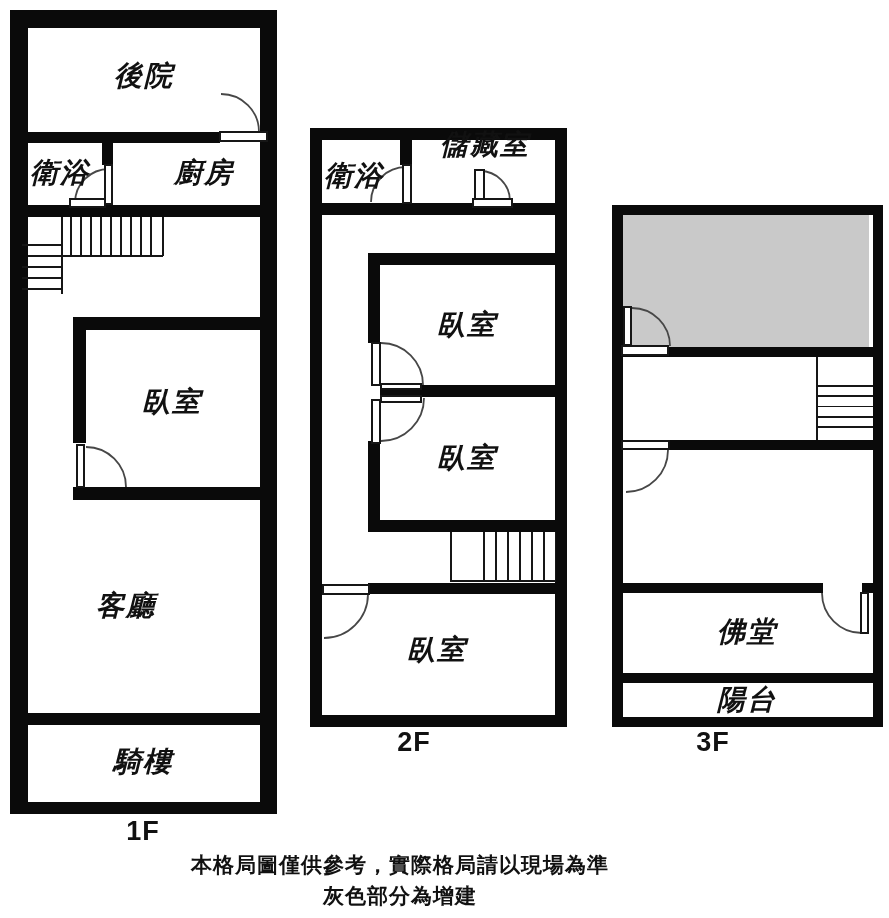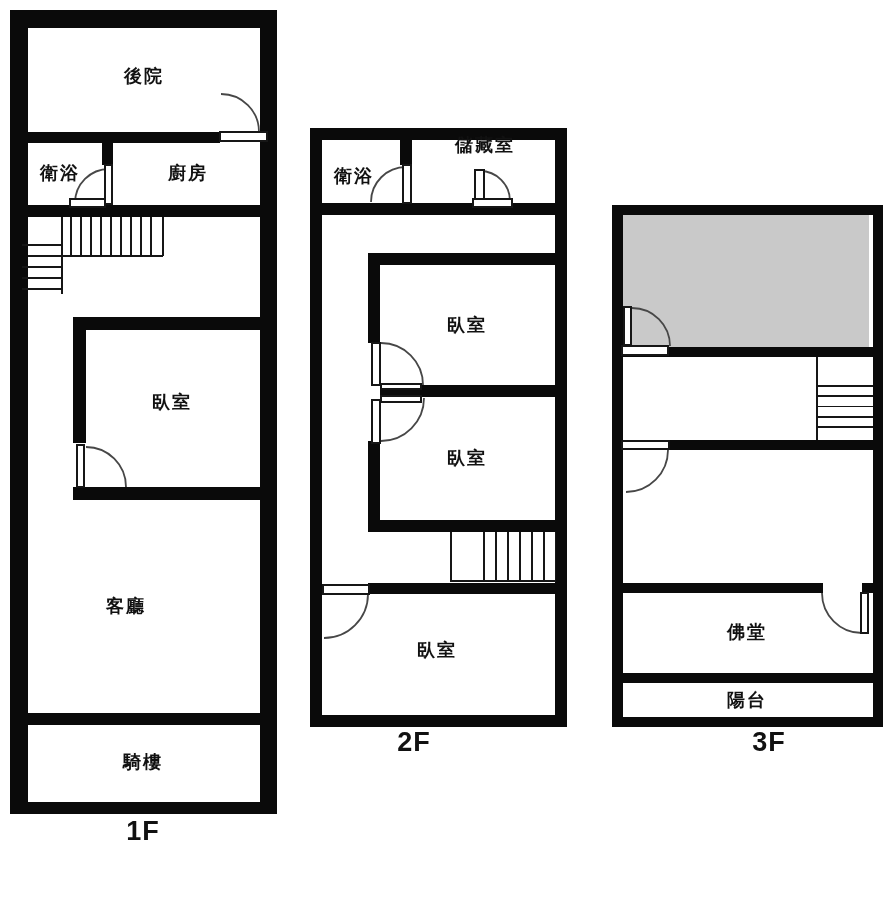--- a/index.html
+++ b/index.html
@@ -10,22 +10,22 @@
   .ln{position:absolute;background:#161616;}
   .leaf{position:absolute;background:#ffffff;border:2px solid #161616;box-sizing:border-box;z-index:4;}
   .door{position:absolute;z-index:3;}
   .door path{fill:none;stroke:#474747;stroke-width:1.8;}
   .gray{position:absolute;background:var(--addition-fill,#c9c9c9);}
   .st{position:absolute;}
   .st-h{background:repeating-linear-gradient(90deg,#161616 0 1.7px,transparent 1.7px 10px);}
   .st-h2{background:repeating-linear-gradient(90deg,#161616 0 1.7px,transparent 1.7px 12px);}
   .st-v{background:repeating-linear-gradient(180deg,#161616 0 1.7px,transparent 1.7px 11px);}
   .st-v2{background:repeating-linear-gradient(180deg,#161616 0 1.7px,transparent 1.7px 10.3px);}
-  .room-label{position:absolute;transform:translate(-50%,-50%);font-size:18px;font-weight:600;
-              letter-spacing:2px;white-space:nowrap;z-index:6;}
+  .room-label{position:absolute;transform:translate(-50%,-50%);font-size:28px;font-weight:600;
+              letter-spacing:2px;white-space:nowrap;z-index:6;font-style:italic;}
   .floor-label{position:absolute;transform:translate(-50%,-50%);font-size:27px;font-weight:600;
                letter-spacing:1px;white-space:nowrap;z-index:6;}
   .caption{position:absolute;left:60px;top:849px;width:680px;text-align:center;font-size:21px;
            font-weight:600;line-height:31px;letter-spacing:1px;z-index:6;}
 </style>
 </head>
 <body>
 
 <div class="canvas">
 
@@ -61,21 +61,21 @@
       </svg>
     <i class="leaf" style="left:104px;top:164px;width:9px;height:41px"></i>
     <i class="leaf" style="left:69px;top:198px;width:37px;height:10px"></i>
     <svg class="door" style="left:82px;top:443px" width="50" height="50">
         <path d="M4,4 A40,40 0 0 1 44,44"></path>
       </svg>
     <i class="leaf" style="left:76px;top:444px;width:9px;height:44px"></i>
     
     <span class="room-label" style="left:144px;top:76px">後院</span>
     <span class="room-label" style="left:60px;top:173px">衛浴</span>
-    <span class="room-label" style="left:188px;top:173px">廚房</span>
+    <span class="room-label" style="left:204px;top:173px">廚房</span>
     <span class="room-label" style="left:172px;top:402px">臥室</span>
     <span class="room-label" style="left:126px;top:606px">客廳</span>
     <span class="room-label" style="left:143px;top:762px">騎樓</span>
     <span class="floor-label" style="left:143px;top:831px">1F</span>
   </div>
 
   
   <div class="grp">
     
     <i class="w" style="left:310px;top:128px;width:257px;height:12px"></i>
@@ -156,20 +156,22 @@
         <path d="M46,4 A42,42 0 0 1 4,46"></path>
       </svg>
     <i class="leaf" style="left:621px;top:440px;width:49px;height:10px"></i>
     <svg class="door" style="left:818px;top:589px" width="48" height="48">
         <path d="M4,4 A40,40 0 0 0 44,44"></path>
       </svg>
     <i class="leaf" style="left:860px;top:592px;width:9px;height:42px"></i>
     
     <span class="room-label" style="left:747px;top:632px">佛堂</span>
     <span class="room-label" style="left:747px;top:700px">陽台</span>
-    <span class="floor-label" style="left:769px;top:742px">3F</span>
+    <span class="floor-label" style="left:713px;top:742px">3F</span>
   </div>
 
   
   <div class="caption">
+    <div>本格局圖僅供參考，實際格局請以現場為準</div>
+    <div>灰色部分為增建</div>
   </div>
 
 </div>
 
 </body></html>

